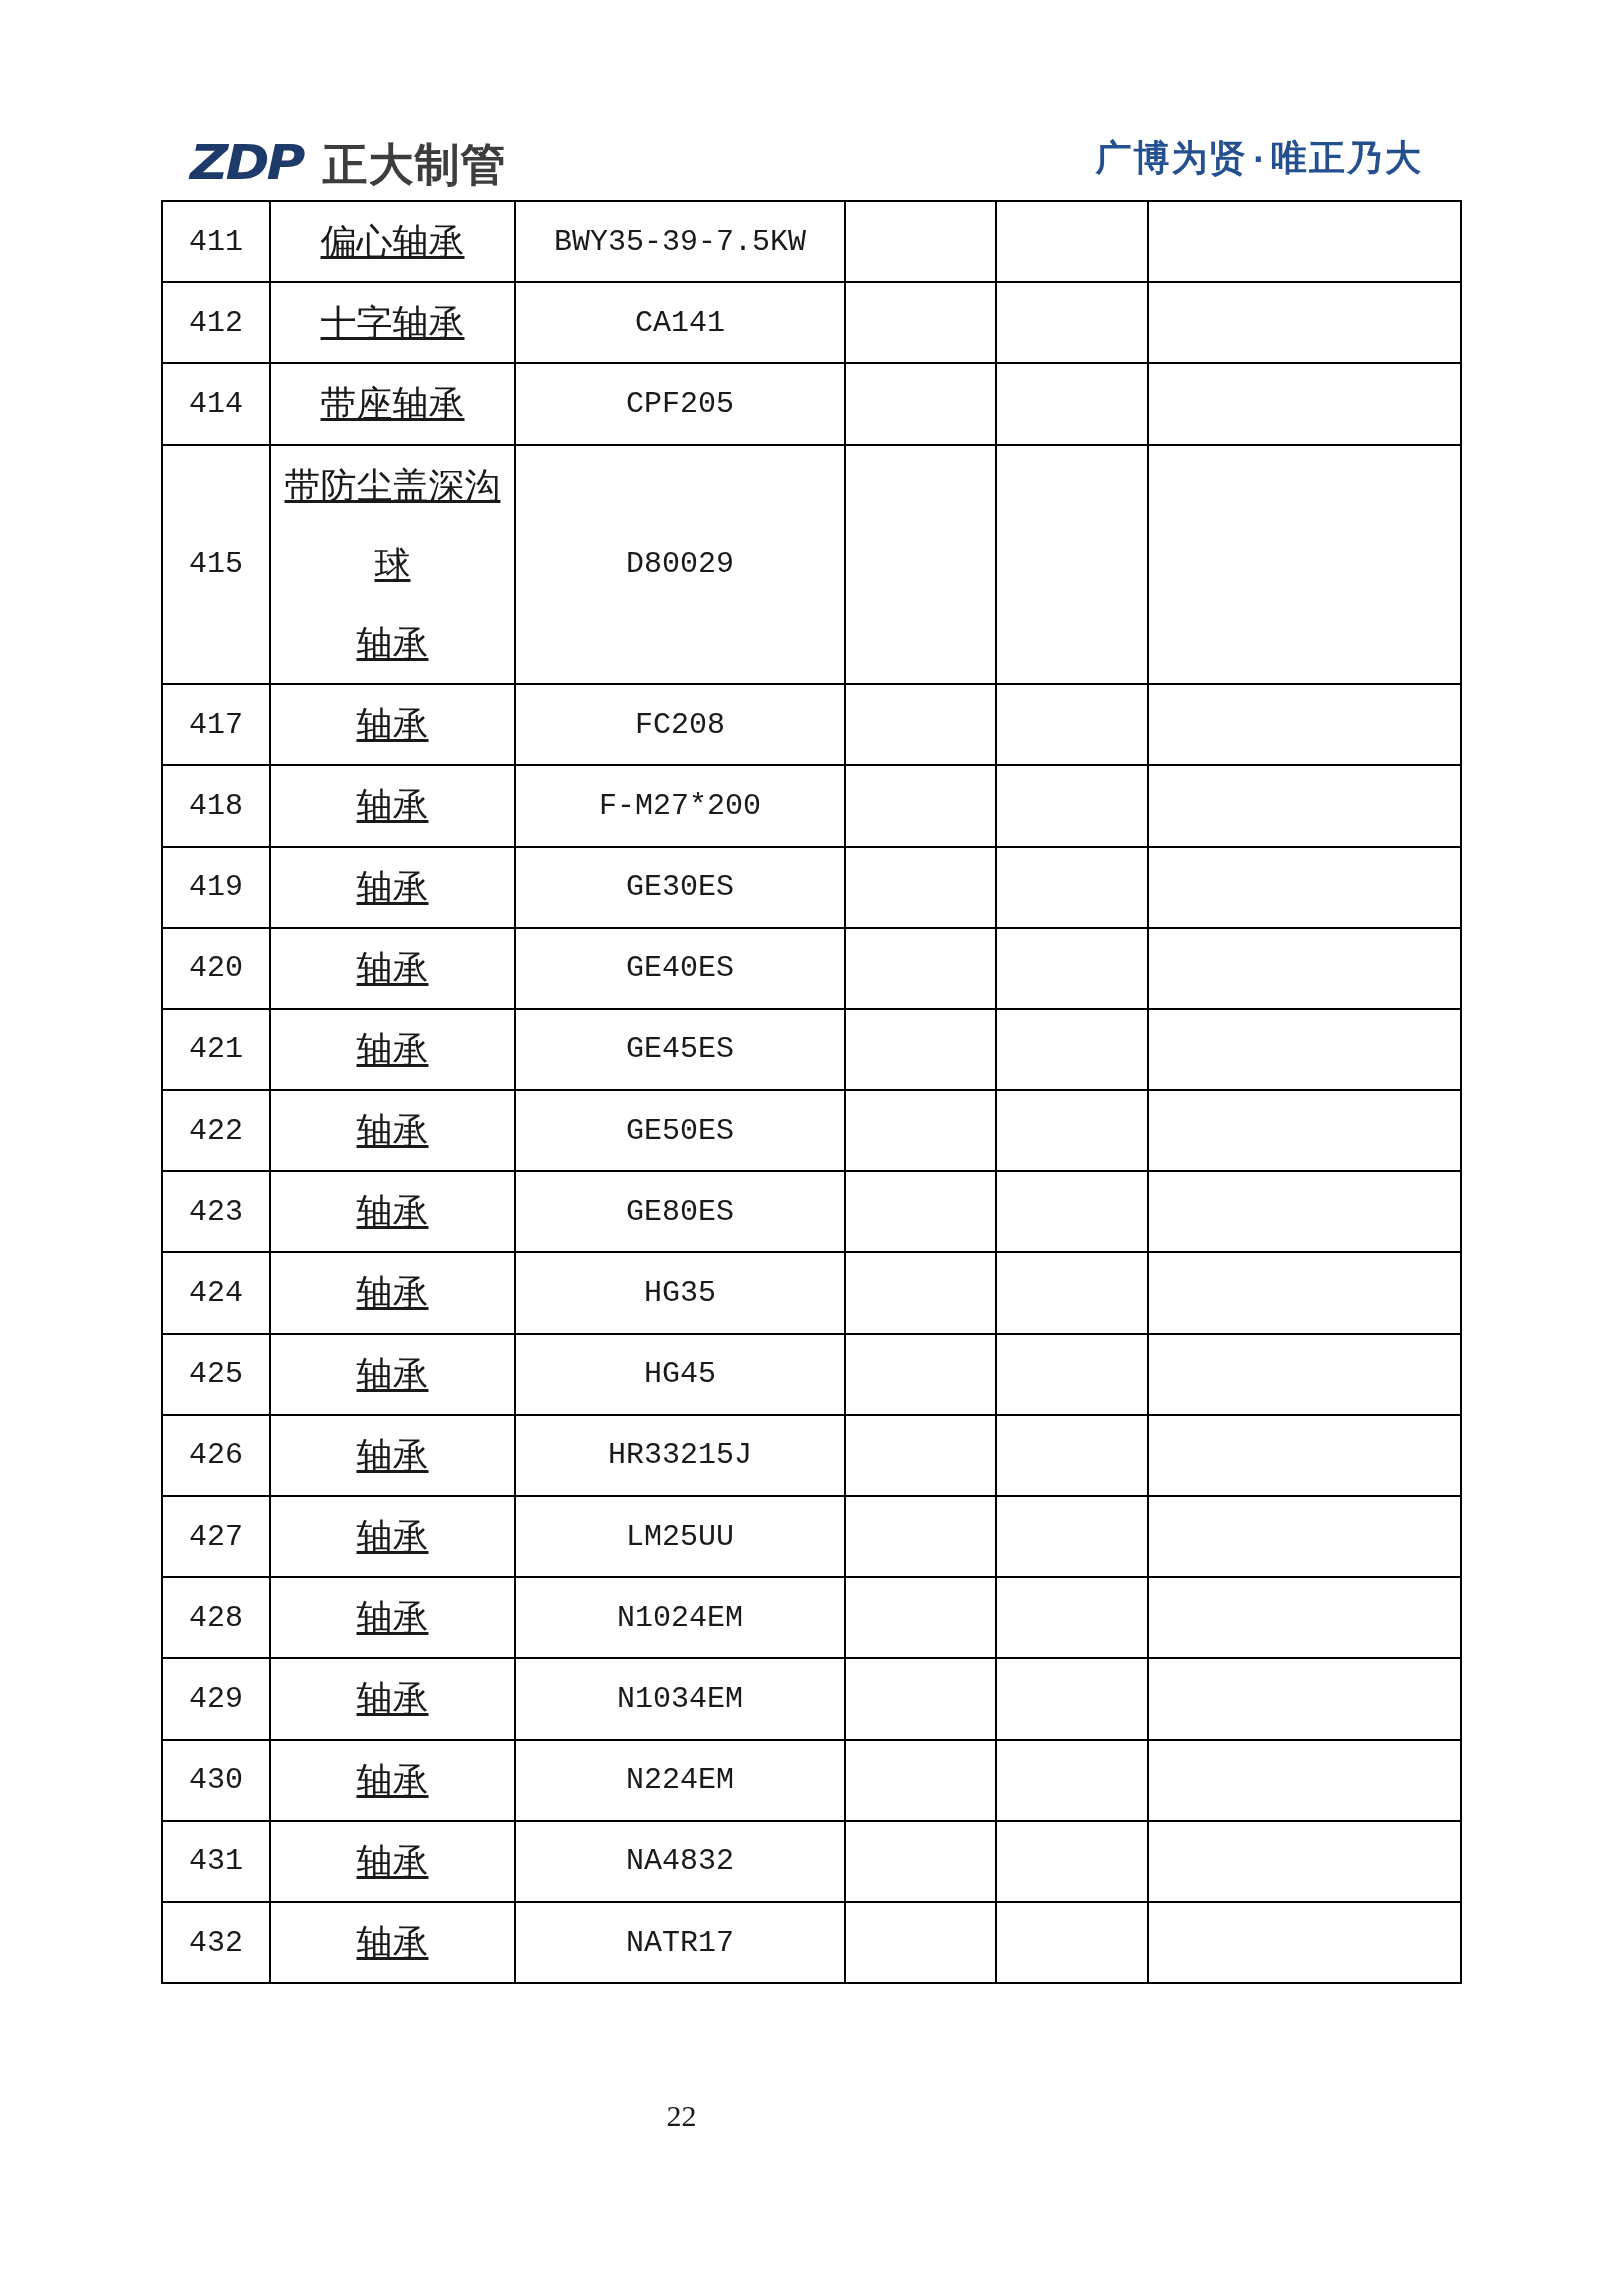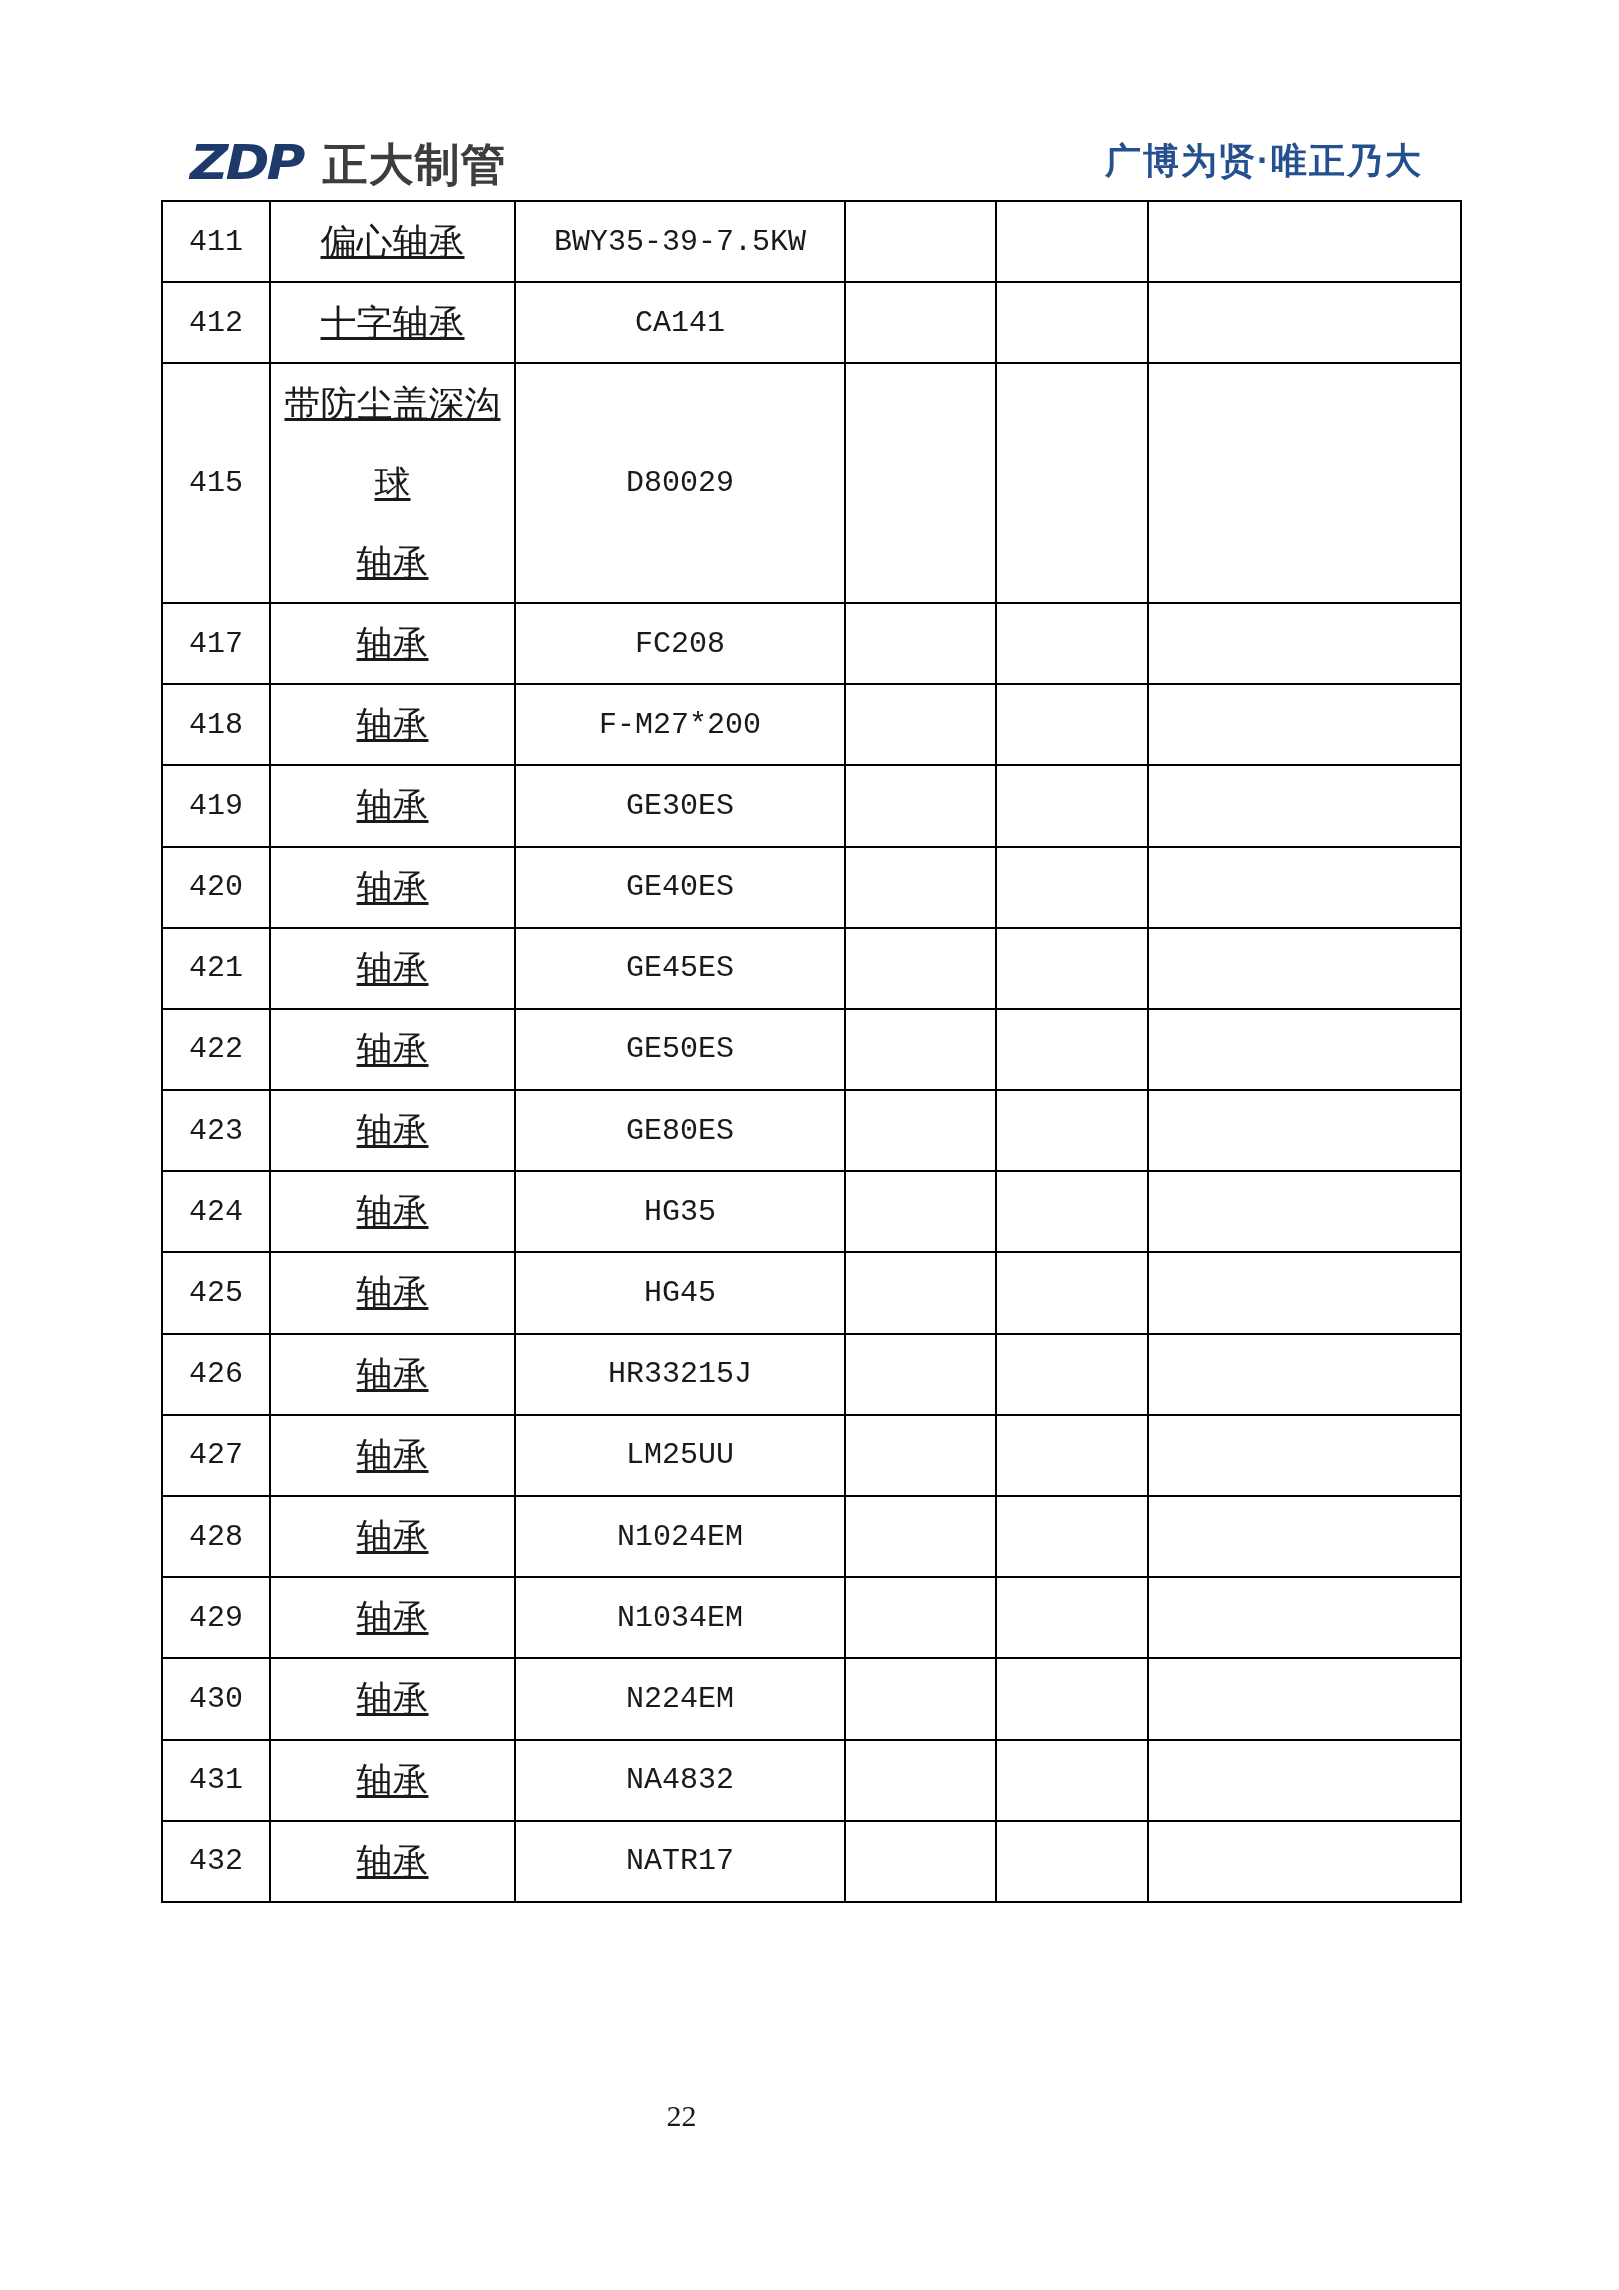--- a/index.html
+++ b/index.html
@@ -46,21 +46,21 @@
     font-size: 45px;
     line-height: 1;
     color: var(--company-gray);
     margin-left: 20px;
     letter-spacing: 1px;
   }
   .slogan {
     position: absolute;
     top: 143px;
     right: 196px;
-    font-family: Liberation Sans, sans-serif;
+    font-family: Liberation Mono, monospace;
     font-weight: 700;
     font-size: 36px;
     line-height: 1;
     letter-spacing: 2px;
     color: var(--slogan-blue);
     white-space: nowrap;
   }
 
   
   table.parts-table {
@@ -142,20 +142,28 @@
         <td></td>
       </tr>
       <tr>
         <td class="num-cell">412</td>
         <td class="name-cell">十字轴承</td>
         <td class="model-cell">CA141</td>
         <td></td>
         <td></td>
         <td></td>
       </tr>
+      <tr>
+        <td class="num-cell">414</td>
+        <td class="name-cell">带座轴承</td>
+        <td class="model-cell">CPF205</td>
+        <td></td>
+        <td></td>
+        <td></td>
+      </tr>
       <tr class="tall">
         <td class="num-cell">415</td>
         <td class="name-cell">带防尘盖深沟球
 轴承</td>
         <td class="model-cell">D80029</td>
         <td></td>
         <td></td>
         <td></td>
       </tr>
       <tr>

